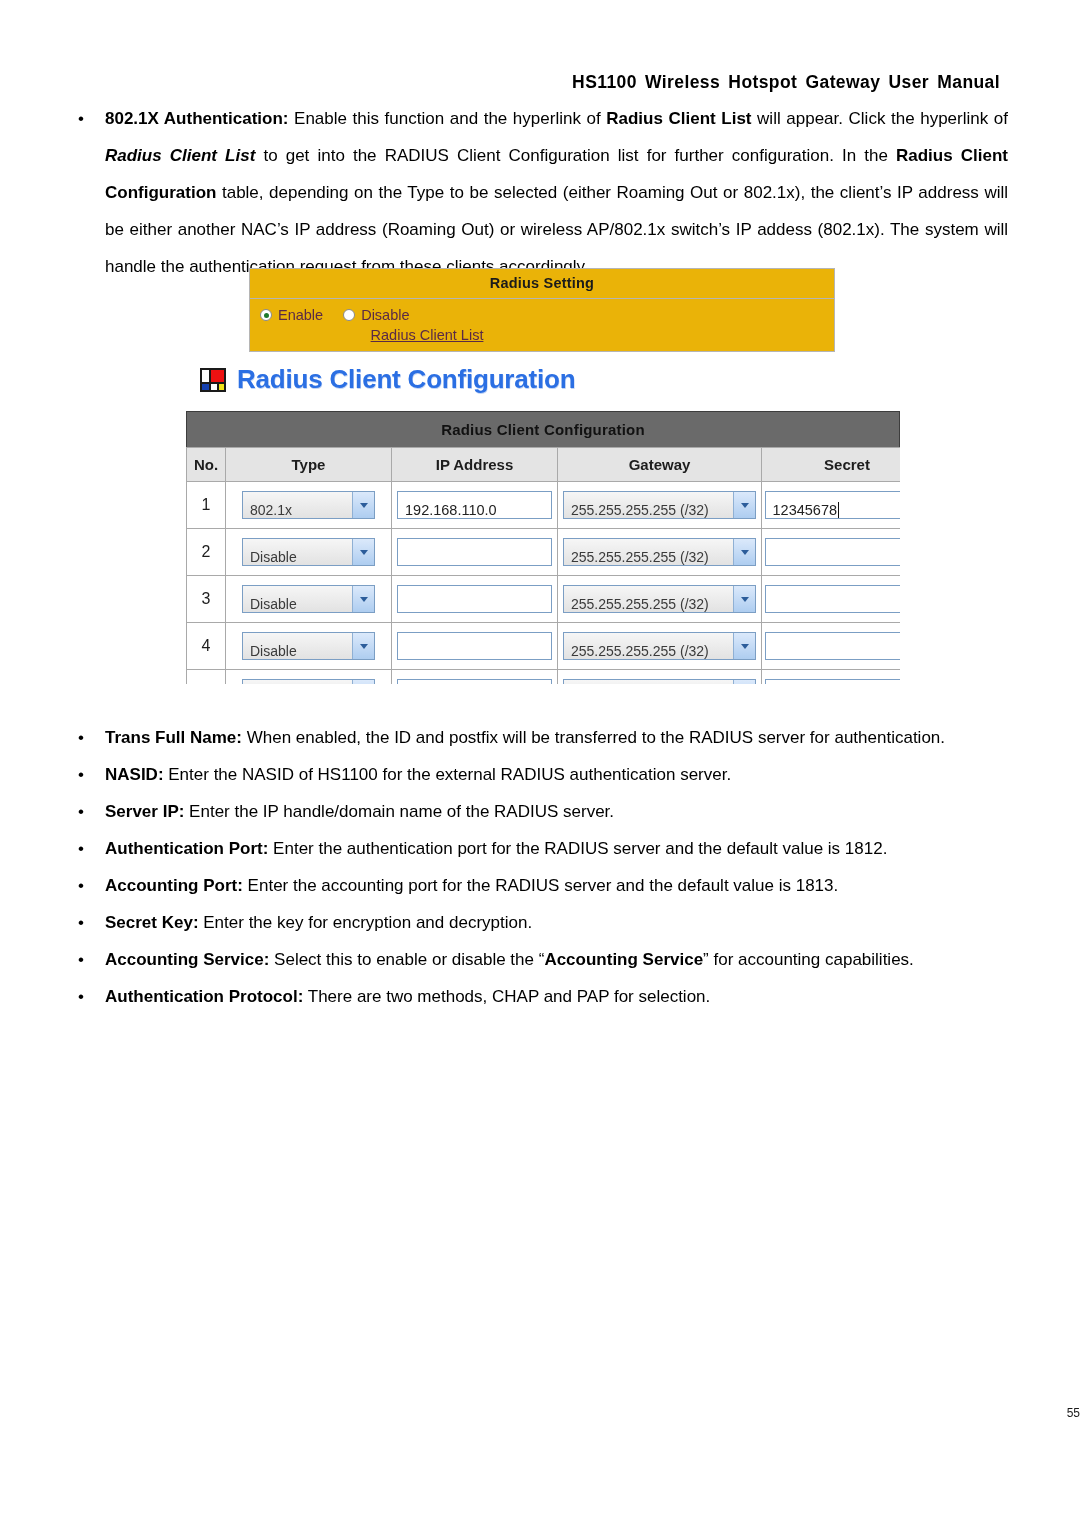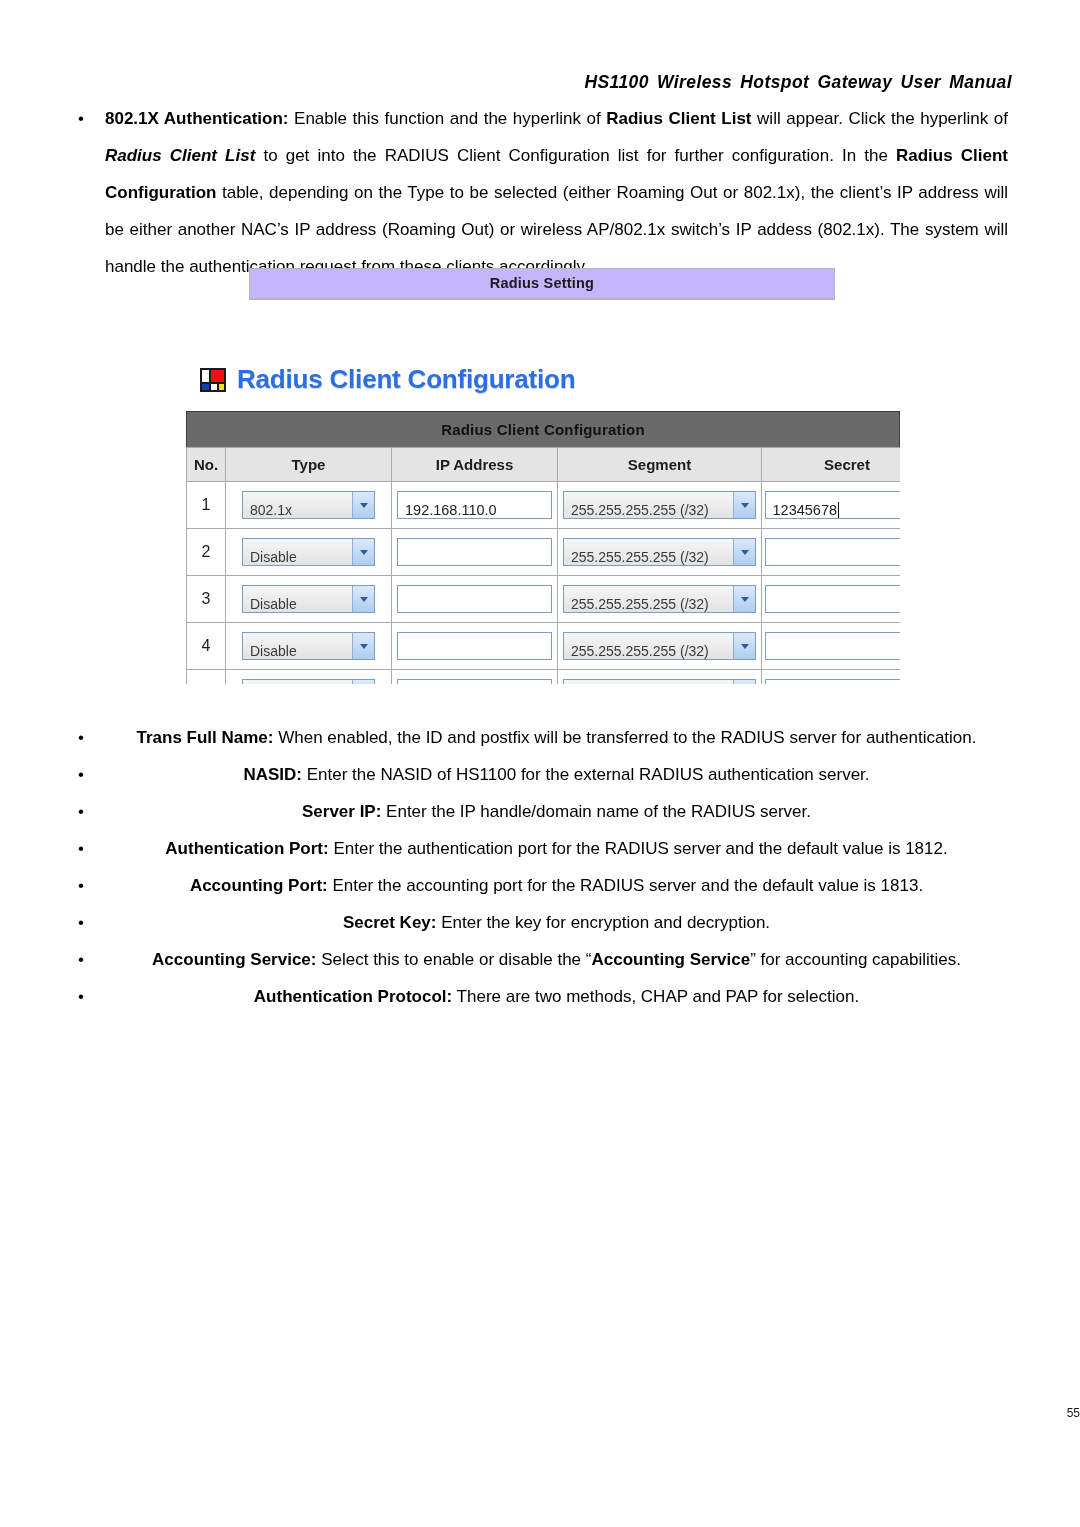--- a/index.html
+++ b/index.html
@@ -13,24 +13,23 @@
     position: relative;
     font-family: "Liberation Sans", sans-serif;
     color: #000000;
     overflow: hidden;
   }
 
   
   .doc-header {
     position: absolute;
     top: 72px;
-    right: 68px;
+    right: 80px;
     font-size: 17.5px;
     font-weight: bold;
-    font-style: italic;
     letter-spacing: 0.4px;
     word-spacing: 3px;
     white-space: nowrap;
   }
 
   
   .body-block {
     position: absolute;
     left: 72px;
     width: 936px;
@@ -47,42 +46,42 @@
     font-size: 17px;
     line-height: 37px;
     text-align: left;
     padding-left: 6px;
     box-sizing: border-box;
   }
   .para-text {
     flex: 1 1 auto;
     font-size: 17px;
     line-height: 37px;
-    text-align: center;
+    text-align: left;
   }
   .para-text.justified {
     text-align: justify;
     text-justify: inter-word;
   }
   .para-text b { font-weight: bold; }
   .para-text i.bi { font-weight: bold; font-style: italic; }
   .cont-line {
     margin-left: 33px;
     font-size: 17px;
     line-height: 37px;
   }
 
   
   .radius-setting {
     position: absolute;
     left: 249px;
     top: 268px;
     width: 586px;
     border: 1px solid #b5b5b5;
-    background: #c4b5fd;
+    background: #eab308;
     box-sizing: border-box;
     font-size: 14.5px;
   }
   .rs-title {
     text-align: center;
     font-weight: bold;
     color: #1b1b1b;
     padding: 6px 0 7px 0;
     border-bottom: 1px solid #b5b5b5;
     letter-spacing: 0.2px;
@@ -331,20 +330,32 @@
     <div class="bullet">•</div>
     <div class="para-text justified"><b>802.1X Authentication:</b><span> Enable this function and the hyperlink of </span><b>Radius Client List</b><span> will appear. Click the hyperlink of </span><i class="bi">Radius Client List</i><span> to get into the RADIUS Client Configuration list for further configuration. In the </span><b>Radius Client Configuration</b><span> table, depending on the Type to be selected (either Roaming Out or 802.1x), the client’s IP address will be either another NAC’s IP address (Roaming Out) or wireless AP/802.1x switch’s IP addess (802.1x). The system will handle the authentication request from these clients accordingly.</span></div>
   </div>
 </div>
 
 <div class="radius-setting">
   <div class="rs-title">
     <span>Radius Setting</span>
   </div>
   <div class="rs-row">
+    <div class="rs-value">
+      <div class="radio-line">
+        <span class="radio on"></span>
+        <span>Enable</span>
+        <span class="radio-gap"></span>
+        <span class="radio"></span>
+        <span>Disable</span>
+      </div>
+      <div class="rs-link-line">
+        <a class="rs-link" href="#">Radius Client List</a>
+      </div>
+    </div>
   </div>
 </div>
 
 <div class="section-heading">
   <span class="mondrian-icon">
     <i class="mi-tl"></i>
     <i class="mi-tr"></i>
     <i class="mi-bl"></i>
     <i class="mi-bm"></i>
     <i class="mi-br"></i>
@@ -355,21 +366,21 @@
 <div class="rcc-shot">
   <div class="rcc-titlebar">
     <span>Radius Client Configuration</span>
   </div>
   <table class="rcc-table">
     <thead>
       <tr>
         <th class="col-no">No.</th>
         <th class="col-type">Type</th>
         <th class="col-ip">IP Address</th>
-        <th class="col-segment">Segment</th>
+        <th class="col-segment">Gateway</th>
         <th class="col-secret">Secret</th>
       </tr>
     </thead>
     <tbody>
         <tr>
           <td class="col-no cell-no">1</td>
           <td class="col-type">
             <div class="ctl select sel-type">
               <span class="sel-text">802.1x</span>
               <span class="arrow-btn"></span>

